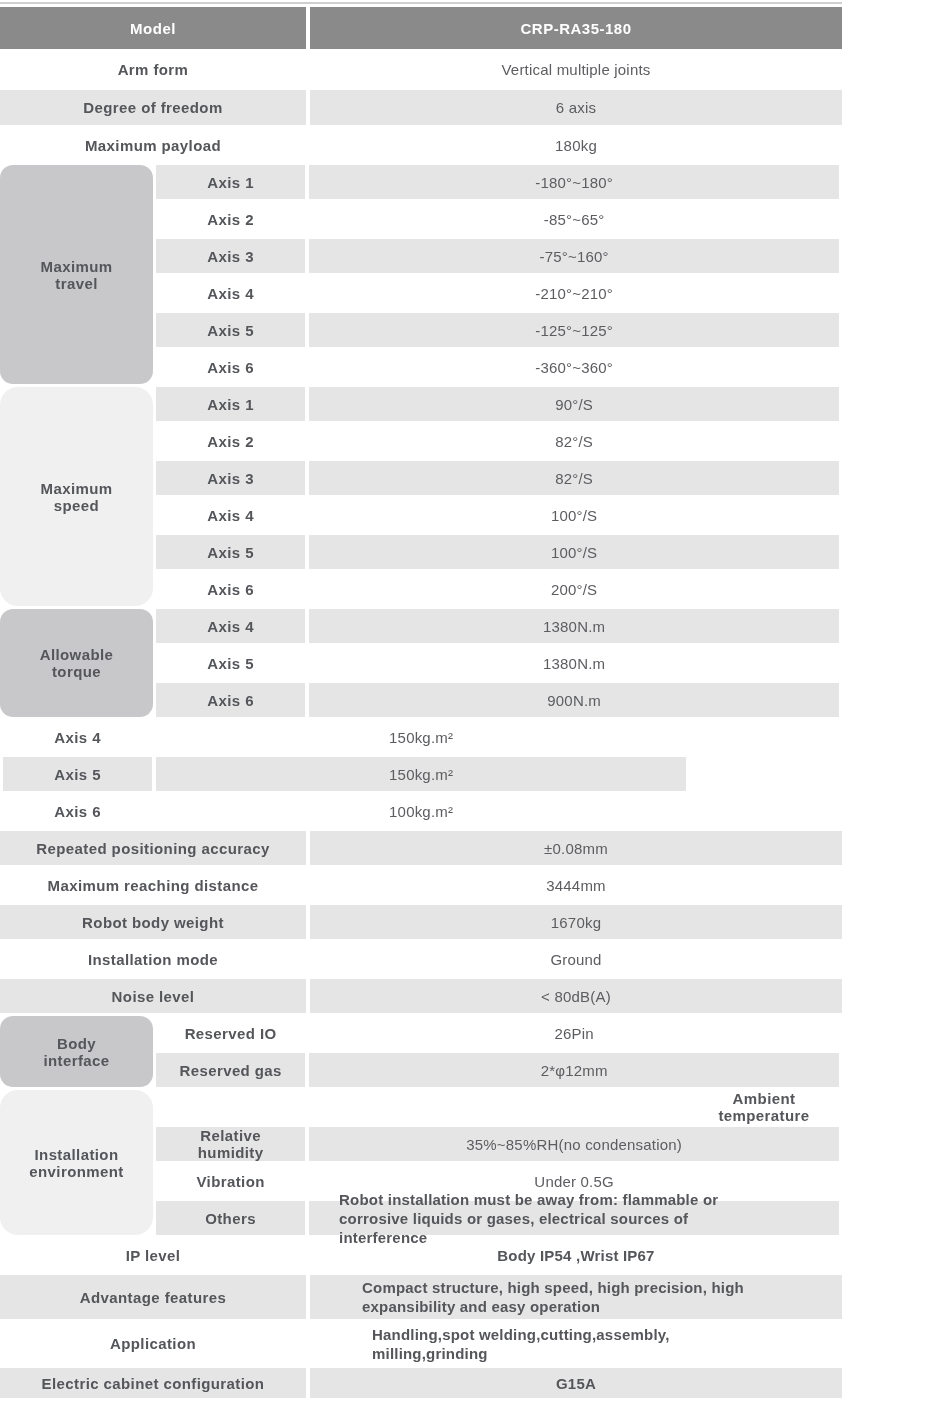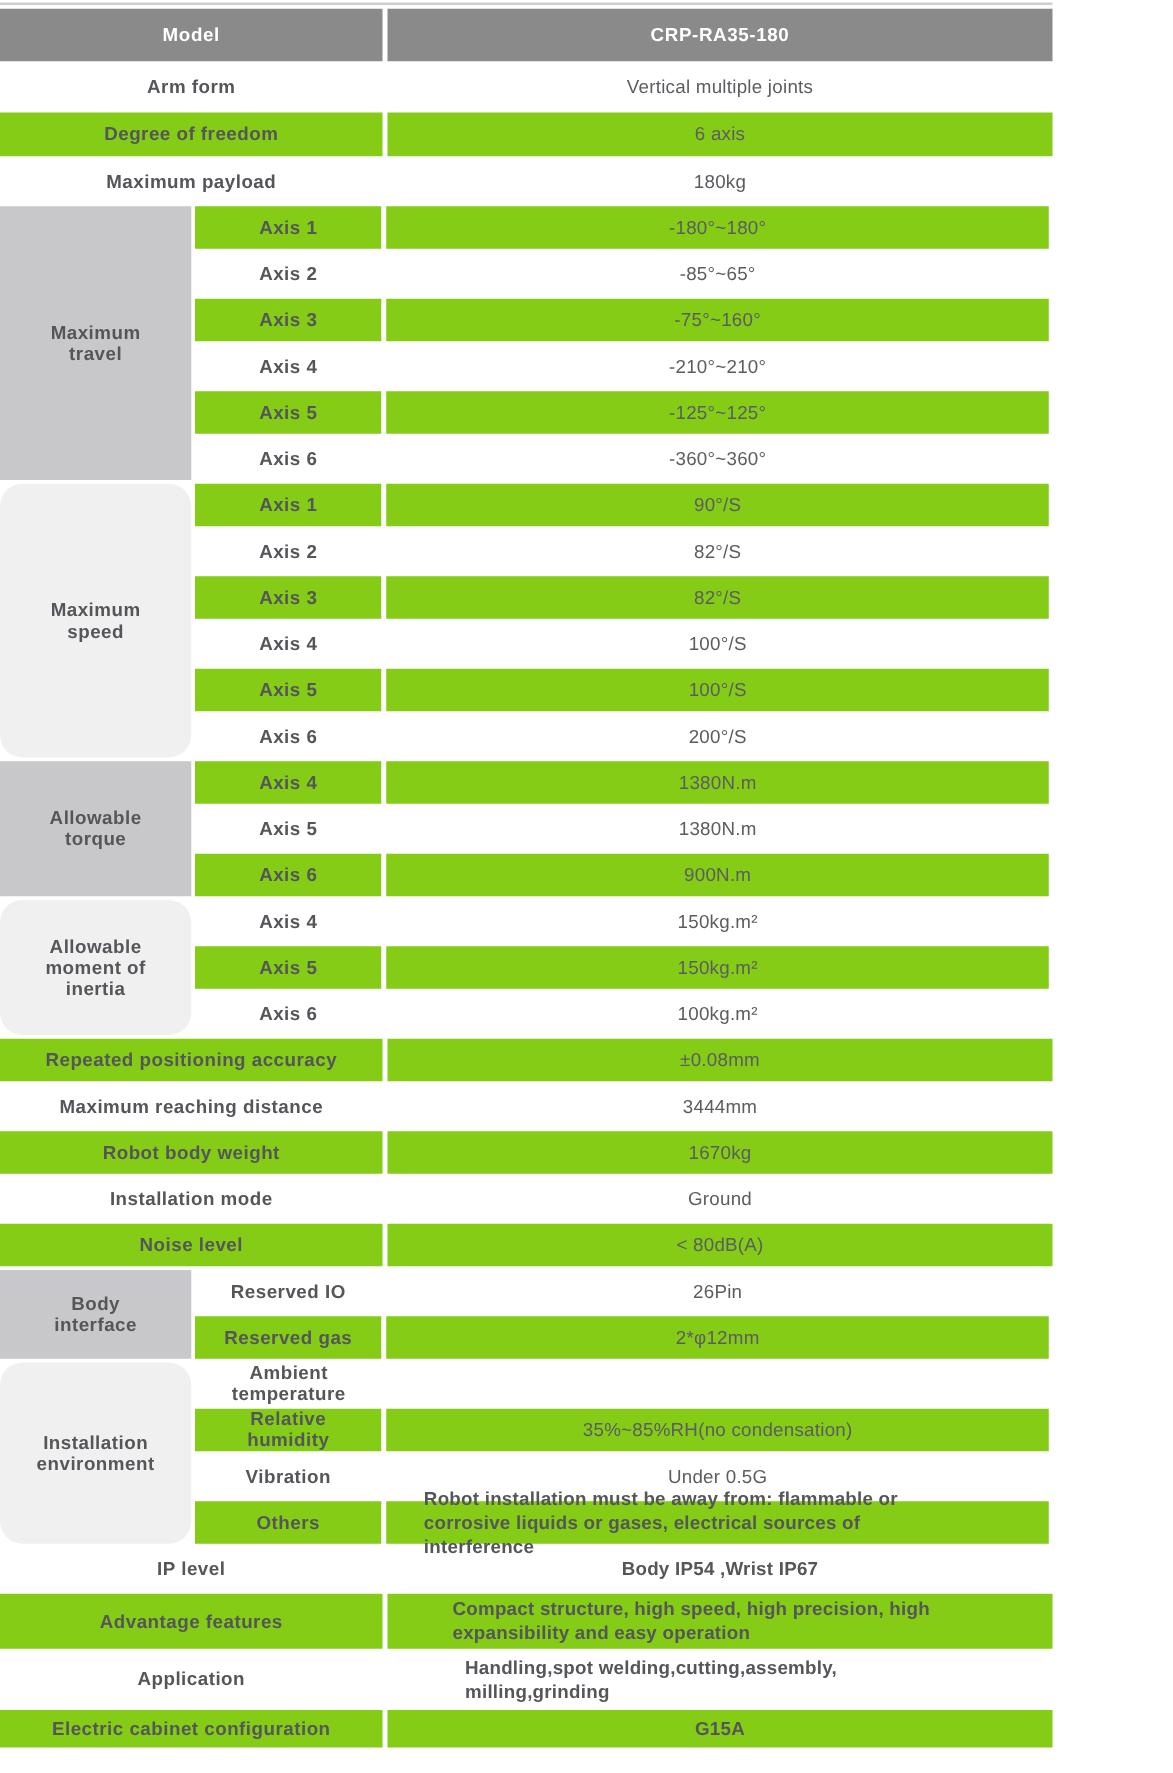--- a/index.html
+++ b/index.html
@@ -14,29 +14,29 @@
   .h44{height:44px}.h43{height:43px}.h30{height:30px}
   .cell{display:flex;align-items:center;justify-content:center;text-align:center;font-size:15px;}
   .lblc{width:306px;}
   .valc{width:532px;margin-left:4px;}
   .sub2{width:150px;margin-left:3px;padding:0 14px;box-sizing:border-box;}
   .lbl{font-weight:700;color:#54565a;letter-spacing:.4px;line-height:17px;}
   .val{font-weight:400;color:#5c5d61;letter-spacing:.2px;}
   .val.bold{font-weight:700;color:#54565a;line-height:19px;}
   .bg-hd{background:#8a8a8b;}
   .hdr{font-weight:700;color:#ffffff;letter-spacing:.5px;}
-  .bg-g{background:#84cc16;}
-  .bg-dk{background:#c8c8ca;}
+  .bg-g{background:#e5e5e5;}
+  .bg-dk{background:#c8c8ca;border-radius:13px;}
   .bg-lt{background:#f0f0f1;border-radius:18px;}
   .section{display:flex;margin-top:3px;}
   .grp{width:153px;}
   .grp .inner{width:104px;}
   .srows{width:686px;display:flex;flex-direction:column;}
   .srow{display:flex;height:34px;margin-top:3px;}
-  .srow:first-child{margin-top:0;}
+  .srow:first-child{margin-top:0;justify-content:flex-end;}
   .srow .valc{width:533px;}
   .left{justify-content:flex-start;text-align:left;line-height:19px;box-sizing:border-box;}
   .others-val{padding-left:30px;padding-right:94px;}
   .adv-val{padding-left:52px;padding-right:85px;}
   .app-val{padding-left:62px;padding-right:120px;}
 </style>
 </head>
 <body>
 
 <div class="spec-table">
@@ -140,23 +140,20 @@
         <div class="cell valc val">1380N.m</div>
       </div>
       <div class="srow">
         <div class="cell sub2 lbl bg-g">Axis 6</div>
         <div class="cell valc val bg-g">900N.m</div>
       </div>
     </div>
   </div>
 
   <div class="section">
-    <div class="cell grp lbl bg-lt">
-      <span class="inner">Allowable moment of inertia</span>
-    </div>
     <div class="srows">
       <div class="srow">
         <div class="cell sub2 lbl">Axis 4</div>
         <div class="cell valc val">150kg.m²</div>
       </div>
       <div class="srow">
         <div class="cell sub2 lbl bg-g">Axis 5</div>
         <div class="cell valc val bg-g">150kg.m²</div>
       </div>
       <div class="srow">

